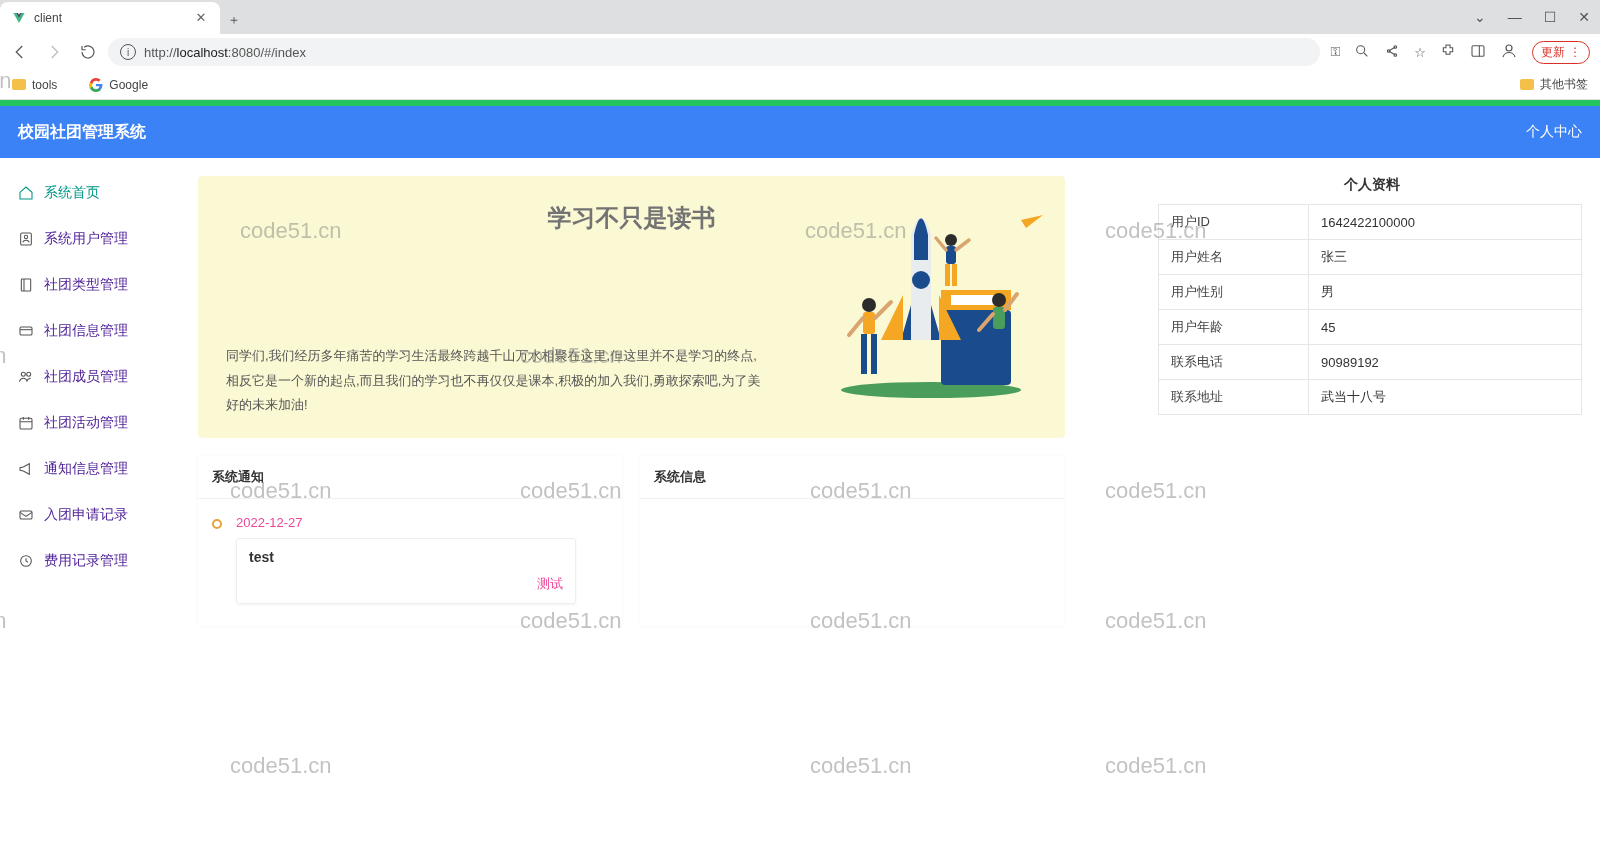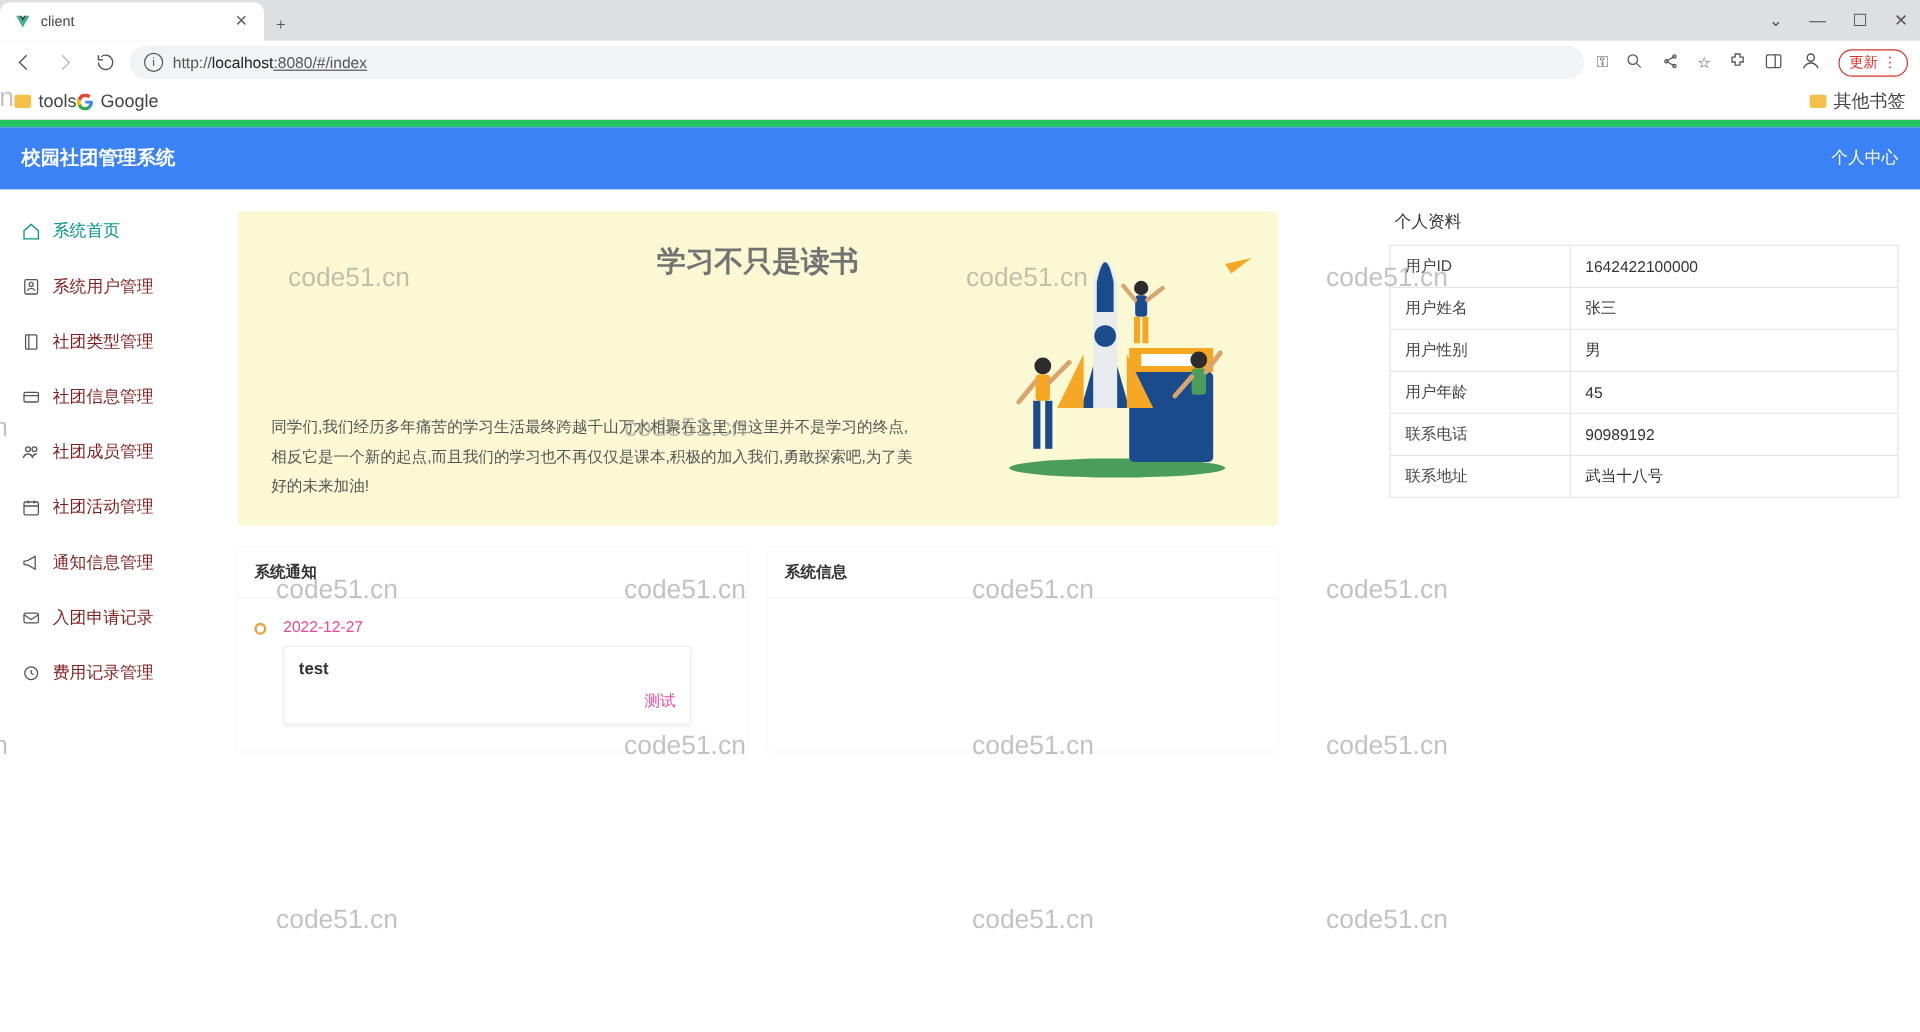--- a/index.html
+++ b/index.html
@@ -16,37 +16,37 @@
   .win-controls { margin-left: auto; display: flex; height: 34px; align-items: center; gap: 22px; padding: 0 10px; color:#555; }
   .win-controls span { font-size: 14px; }
 
   .addr-row { display: flex; align-items: center; height: 36px; padding: 4px 10px; gap: 10px; background: #fff; }
   .nav-icons { display: flex; gap: 14px; color: #555; }
   .nav-icons span { display:inline-flex; align-items: center; justify-content: center; width:20px; height:20px; }
   .addr-bar { flex: 1; display: flex; align-items: center; gap: 8px; background: #f1f3f4; border-radius: 16px; height: 28px; padding: 0 12px; color: #555; font-size: 13px;}
   .addr-info-icon { width:16px; height:16px; border:1.4px solid #555; border-radius: 50%; display:flex; align-items:center; justify-content:center; font-size:10px; }
   .addr-bar .loc-prefix { color: #555; }
   .addr-bar .loc-host { color: #202124; }
-  .addr-bar .loc-rest { color: #555; text-decoration: underline; }
+  .addr-bar .loc-rest { color: #555; }
   .right-icons { display: flex; align-items: center; gap: 14px; color: #555; }
   .right-icons .btn-update { border: 1px solid #d93025; color: #d93025; border-radius: 14px; padding: 2px 8px; font-size: 12px; display:flex; align-items:center; gap:4px; }
 
-  .bookmark-row { display:flex; align-items:center; height: 30px; padding: 0 12px; background:#fff; gap:0; font-size:15px; color:#444; border-bottom: 1px solid #e0e0e0;}
+  .bookmark-row { display:flex; align-items:center; height: 30px; padding: 0 12px; background:#fff; gap:32px; font-size:12px; color:#444; border-bottom: 1px solid #e0e0e0;}
   .bm-item { display:flex; align-items:center; gap:6px; }
   .bm-folder { width:14px; height:11px; background:#f4c04a; border-radius:2px; }
   .bm-g { width:14px; height:14px; }
   .bm-right { margin-left:auto; }
 
   
   .app-header { height: 52px; background: #3b82f6; color:#fff; display:flex; align-items:center; padding:0 18px; justify-content: space-between; }
   .app-header .title { font-size: 16px; font-weight: bold; }
   .app-header .user { font-size: 14px; }
   .viewport { position: relative; height: calc(860px - 34px - 36px - 30px - 52px); display:flex; }
   .sidebar { width: 180px; background:#fff; padding-top: 12px; }
-  .nav-item { display:flex; align-items:center; gap:10px; height: 46px; padding: 0 18px; color: #7f1d1d; font-size: 14px; }
+  .nav-item { display:flex; align-items:center; gap:10px; height: 46px; padding: 0 18px; color: #4c1d95; font-size: 14px; }
   .nav-item.active { color: #009688; }
   .nav-ico { width:16px; height:16px; display:flex; align-items:center; justify-content:center; }
   .nav-ico svg { width:16px; height:16px; }
 
   .content { flex:1; padding: 18px; display:flex; gap:20px; align-items:flex-start; background:#fff;}
   .left-col { flex:1; display:flex; flex-direction:column; gap: 18px; }
   .right-col { width: 424px; }
 
   .hero { width: 867px; max-width: 100%; background: #fbf9d4; border-radius: 4px; padding: 26px 28px 20px; position: relative; min-height: 240px; }
   .hero h2 { font-size: 24px; font-weight: 700; color:#737373;text-align:center; }
@@ -59,21 +59,21 @@
   .panel-title { padding: 12px 14px; font-size: 13px; font-weight: 600; border-bottom: 1px solid #f0f0f0; }
   .panel-body { padding: 10px 14px; }
   .timeline-item { display:flex; gap:14px; padding: 6px 0;}
   .dot { width:10px; height:10px; border:2px solid #e6a23c; background:#fff; border-radius:50%; margin-top:4px; flex-shrink:0;}
   .time-date { font-size:13px; color:#ec4899;}
   .time-card { margin-top:8px; border:1px solid #eee; border-radius:3px; padding:10px 12px; width: 340px; box-shadow:0 1px 3px rgba(0,0,0,0.05);}
   .time-card h4 { font-size: 14px; font-weight:700; margin-bottom:10px;}
   .time-card p { font-size:13px; color:#ec4899;text-align:right;}
 
   .profile { background:#fff; }
-  .profile-title { font-size: 14px; font-weight: 400; padding: 0 0 10px 4px;}
+  .profile-title { font-size: 14px; font-weight: 700; padding: 0 0 10px 4px; text-align: center;}
   table.pinfo { width: 100%; border-collapse: collapse; }
   table.pinfo td { border: 1px solid #e6e6e6; padding: 8px 12px; font-size: 13px; }
   table.pinfo td.k { width: 150px; color:#444; }
 
   
   .wm { position:absolute; color: rgba(120,120,120,0.45); font-size: 22px; pointer-events:none; font-family: Arial, sans-serif; }
   .big-wm { position:absolute; left: 470px; top: 268px; color:#e63946; font-size:34px; font-weight:600; white-space:nowrap; pointer-events:none; font-family: SimSun, serif;}
 
   
   .ico-svg { stroke:#555; fill:none; stroke-width:1.6;}

